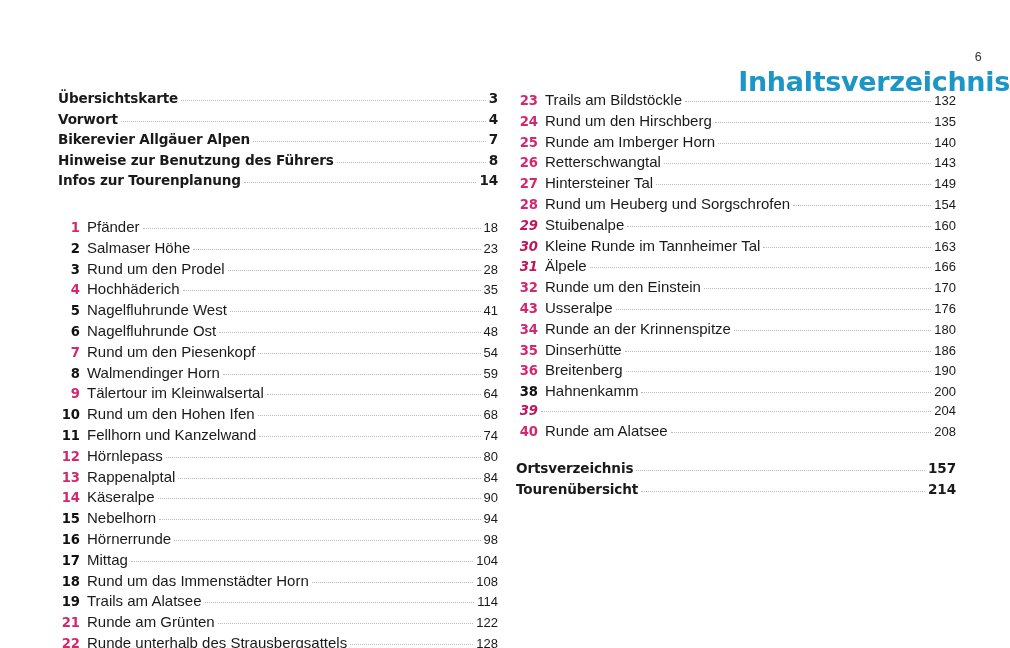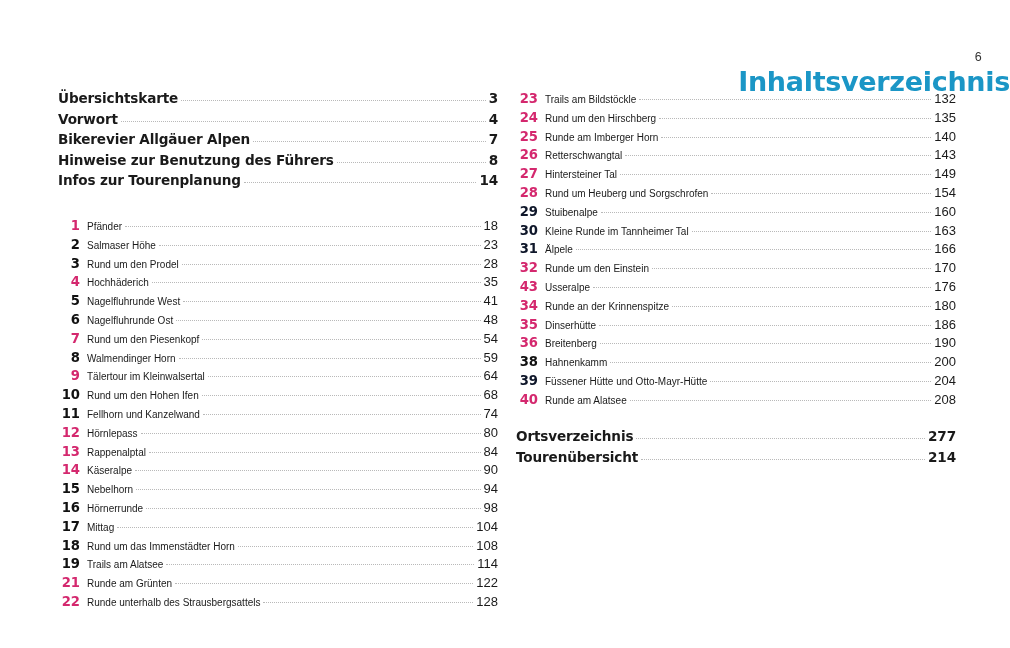--- a/index.html
+++ b/index.html
@@ -69,26 +69,26 @@
 
   .num {
     flex: 0 0 22px;
     text-align: right;
     font-weight: bold;
     font-size: 13.2px;
     font-family: "DejaVu Sans", sans-serif;
     white-space: nowrap;
   }
   .num.c-magenta { color: #d4286e; }
-  .num.c-teal    { color: #0f172a; }
+  .num.c-teal    { color: #be185d; font-style: italic; }
   .num.c-black   { color: #111111; }
 
   .label {
     white-space: nowrap;
-    font-size: 10px;
+    font-size: 15px;
     color: #1a1a1a;
     padding-left: 7px;
   }
 
   .leader {
     flex: 1 1 auto;
     min-width: 6px;
     position: relative;
     top: -3px;
     margin: 0 3px;
@@ -398,36 +398,35 @@
             <span class="pg">190</span>
           </div>
           <div class="toc-line">
             <span class="num c-black">38</span>
             <span class="label">Hahnenkamm</span>
             <span class="leader"></span>
             <span class="pg">200</span>
           </div>
           <div class="toc-line">
             <span class="num c-teal">39</span>
-            <span class="label">Füssener Hütte und Otto-Mayr-Hütte</span>
             <span class="leader"></span>
             <span class="pg">204</span>
           </div>
           <div class="toc-line">
             <span class="num c-magenta">40</span>
             <span class="label">Runde am Alatsee</span>
             <span class="leader"></span>
             <span class="pg">208</span>
           </div>
         </div>
       <div class="back">
           <div class="toc-line">
             <span class="label">Ortsverzeichnis</span>
             <span class="leader"></span>
-            <span class="pg">277</span>
+            <span class="pg">157</span>
           </div>
           <div class="toc-line">
             <span class="label">Tourenübersicht</span>
             <span class="leader"></span>
             <span class="pg">214</span>
           </div>
         </div>
     </div>
 
   </div>

